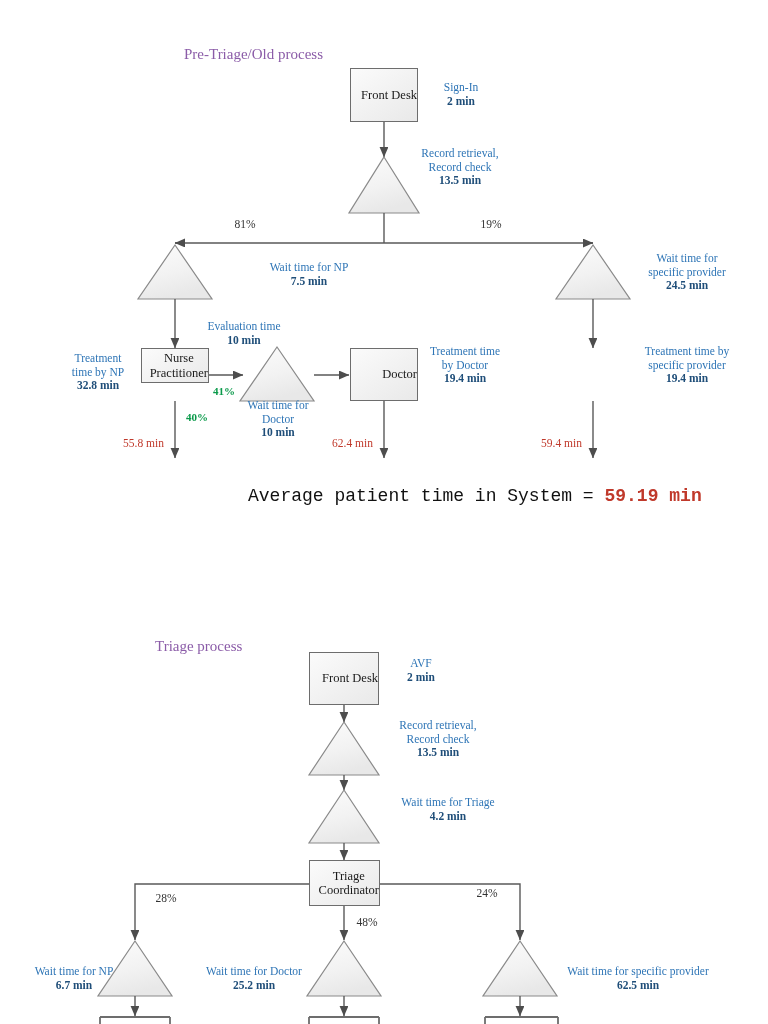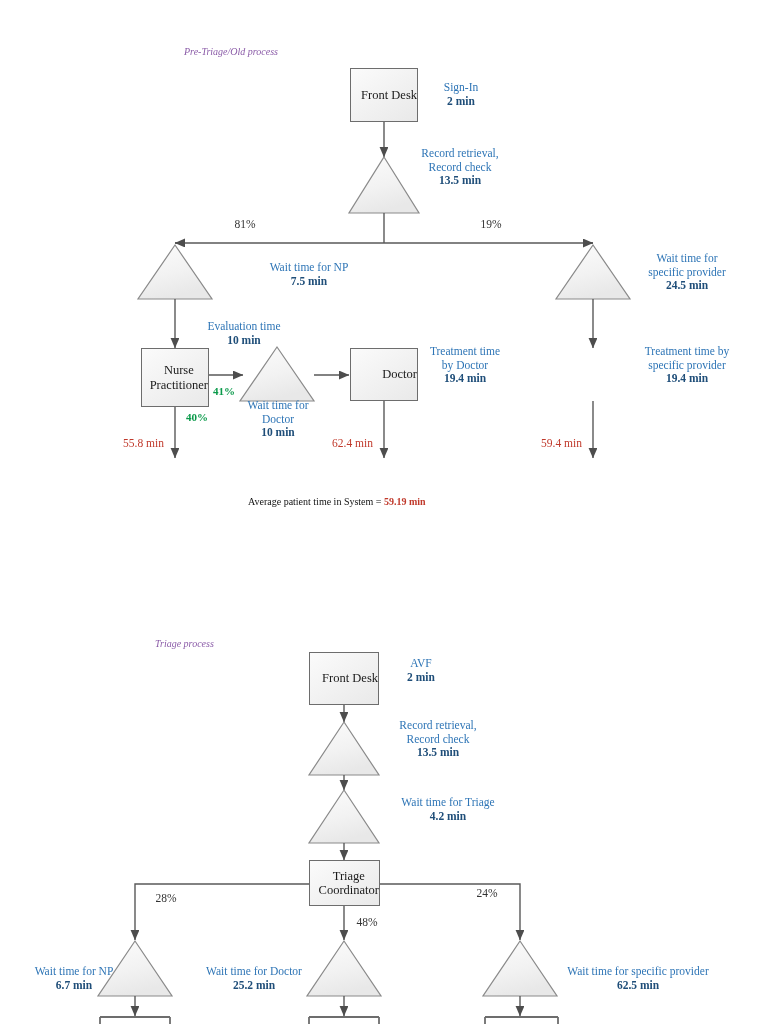--- a/index.html
+++ b/index.html
@@ -37,23 +37,23 @@
     white-space:nowrap;
   }
   .lbl.center{text-align:center;}
   .lbl.right{text-align:right;}
 
   .t-blue{color:#2E75B6;font-size:11.5px;}
   .t-blue b{color:#1F4E79;font-weight:bold;font-size:11.5px;}
   .t-green{color:#0a9a4a;font-size:11px;font-weight:bold;}
   .t-red{color:#C0392B;font-size:11.5px;}
   .t-gray{color:#333333;font-size:11.5px;}
-  .t-purple{color:#8B5CA8;font-size:10px;font-style:italic;}
-
-  .sum-line{position:absolute;font-family:Liberation Serif, serif;font-size:10px;color:#111;white-space:nowrap;margin-top:10px;}
+  .t-purple{color:#8B5CA8;font-size:15px;}
+
+  .sum-line{position:absolute;font-family:Liberation Mono, monospace;font-size:18px;color:#111;white-space:nowrap;}
   .sum-line .val{color:#C0392B;font-weight:bold;}
 </style>
 </head>
 <body>
 
 <div class="canvas">
 
   <svg class="layer" viewBox="0 0 768 1024">
     <defs>
       <marker id="arrow" markerWidth="9" markerHeight="9" refX="7.2" refY="3.2" orient="auto" markerUnits="strokeWidth">
@@ -165,22 +165,27 @@
     <span>Wait time for</span><br>
     <span>specific provider</span><br>
     <b>24.5 min</b>
   </div>
 
   <div class="lbl t-blue center" style="left:196px;top:320px;width:96px;">
     <span>Evaluation time</span><br>
     <b>10 min</b>
   </div>
 
-
-  <div class="node-box" style="left:141px;top:348px;width:68px;height:59px;">
+  <div class="lbl t-blue center" style="left:58px;top:352px;width:80px;">
+    <span>Treatment</span><br>
+    <span>time by NP</span><br>
+    <b>32.8 min</b>
+  </div>
+
+  <div class="node-box" style="left:141px;top:348px;width:68px;height:35px;">
     <div>
       <span>Nurse</span>
       <span>Practitioner</span>
     </div>
   </div>
 
   <div class="lbl t-green" style="left:213px;top:385px;">41%</div>
   <div class="lbl t-green" style="left:186px;top:411px;">40%</div>
 
   <div class="lbl t-blue center" style="left:240px;top:399px;width:76px;">

